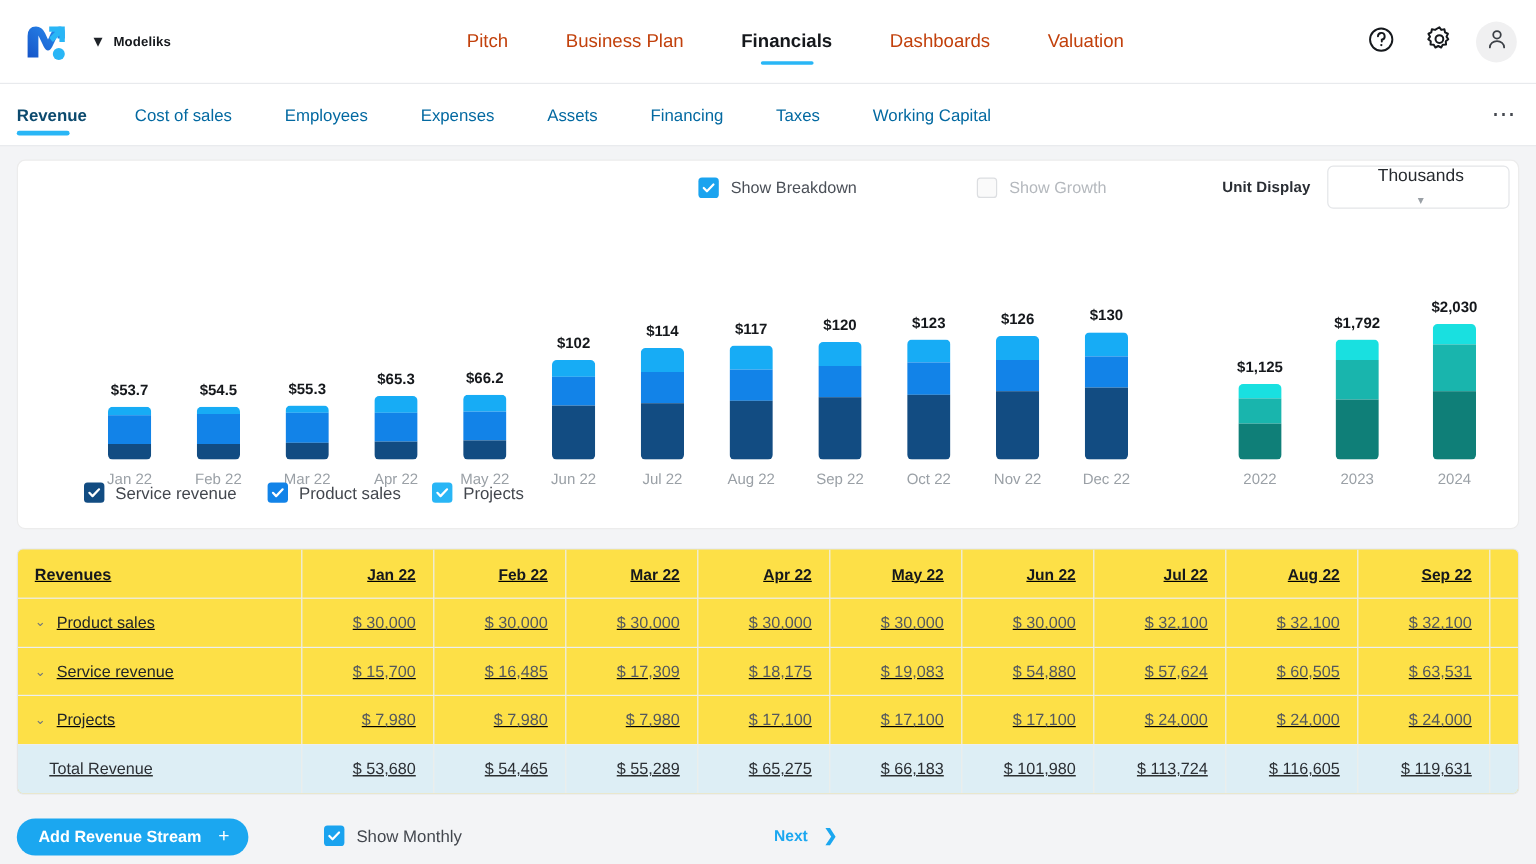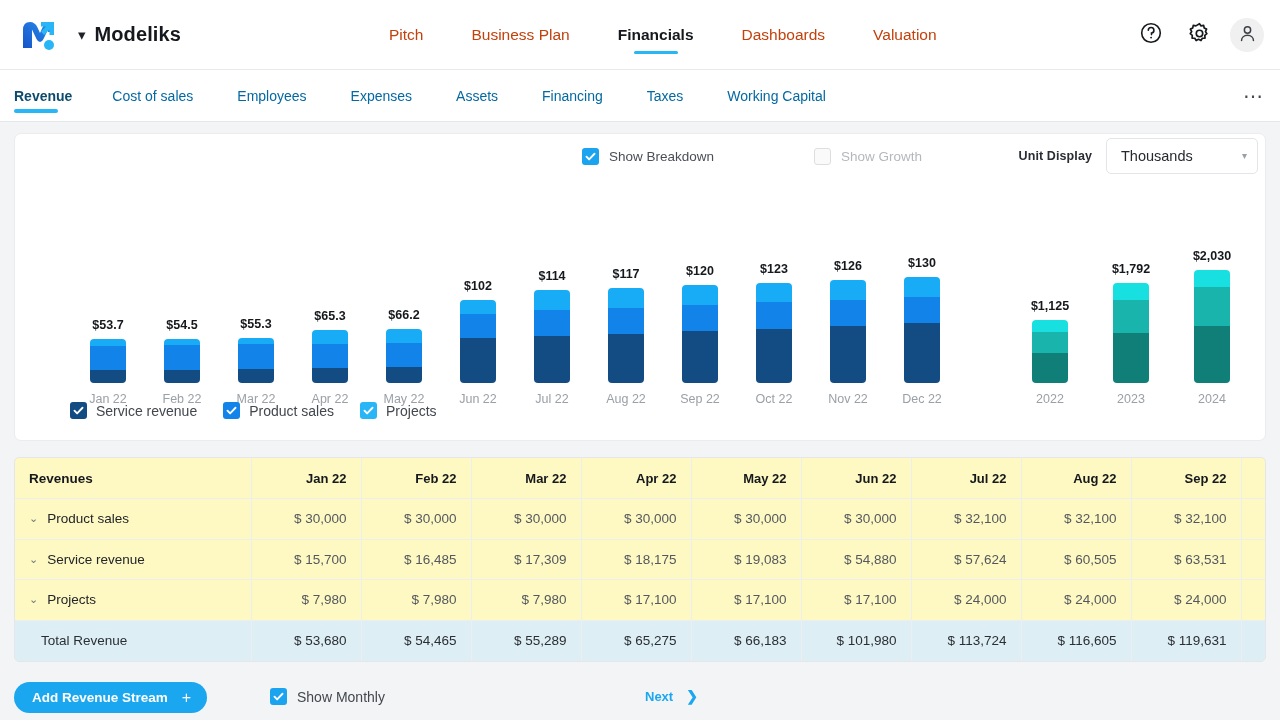--- a/index.html
+++ b/index.html
@@ -18,21 +18,21 @@
     border-bottom: 1px solid #e8eaed;
     position: relative;
   }
   .brand { display: flex; align-items: center; padding-left: 18px; }
   .logo { width: 40px; height: 40px; flex: 0 0 40px; }
   .brand-caret {
     margin-left: 20px; color: #1f2328; font-size: 15px; line-height: 1;
     font-weight: 400;
   }
   .brand-name {
-    margin-left: 9px; font-size: 20px; font-weight: bold; color: #15181c;
+    margin-left: 9px; font-size: 11px; font-weight: bold; color: #15181c;
     letter-spacing: .1px;
   }
 
   .mainnav {
     position: absolute; left: 365px; top: 0; height: 70px;
     display: flex; align-items: center; gap: 0;
   }
   .mainnav-item {
     font-size: 15.5px; color: #c2410c; padding: 0 24px;
     height: 70px; display: flex; align-items: center; position: relative;
@@ -100,21 +100,21 @@
   #ctl-growth    { position: absolute; left: 814px; top: 148px; }
 
   .unit-wrap {
     position: absolute; right: 22px; top: 138px;
     display: flex; align-items: center; gap: 14px;
   }
   .unit-label { font-size: 12.5px; font-weight: bold; color: #2a2e34; letter-spacing: .1px; }
   .unit-select {
     width: 152px; height: 36px; border: 1px solid #e3e5e8; border-radius: 5px;
     background: #fff; display: flex; align-items: center;
-    padding: 0 10px 0 14px; justify-content: space-between; cursor: pointer;
+    padding: 0 10px 0 14px; justify-content: space-between; cursor: pointer; flex-direction: column;
   }
   .unit-value { font-size: 14.5px; color: #262a2f; }
   .unit-caret { color: #9aa0a6; font-size: 10px; line-height: 1; }
 
   
   .plot {
     position: absolute; left: 0; right: 0; top: 72px; height: 200px;
   }
   .bar-group {
     position: absolute; bottom: 0; width: 74px;
@@ -140,23 +140,24 @@
   }
   .legend-item { display: flex; align-items: center; gap: 9px; cursor: pointer; }
   .legend-box {
     width: 17px; height: 17px; border-radius: 3px; flex: 0 0 17px;
     display: flex; align-items: center; justify-content: center;
   }
   .legend-label { font-size: 14px; color: #43474e; }
 
   
   .table-card {
-    margin: 16px 14px 0 14px; background: #fef9c3;
+    margin: 16px 14px 0 14px; background: #fde047;
     border: 1px solid #e4e6e9; border-radius: 5px;
     overflow: hidden;
+    text-decoration: underline;
   }
   table { border-collapse: collapse; width: 100%; table-layout: fixed; }
   th, td {
     border-right: 1px solid #eceef0; border-bottom: 1px solid #eceef0;
     height: 40.5px; padding: 0 14px; font-size: 13.5px; color: #3c4046;
   }
   th { font-weight: bold; color: #15181c; text-align: right; font-size: 13px; }
   th.col-head-first { text-align: left; font-size: 13.5px; }
   td.num { text-align: right; color: #54585e; }
   td.rowlabel { text-align: left; color: #222529; }

